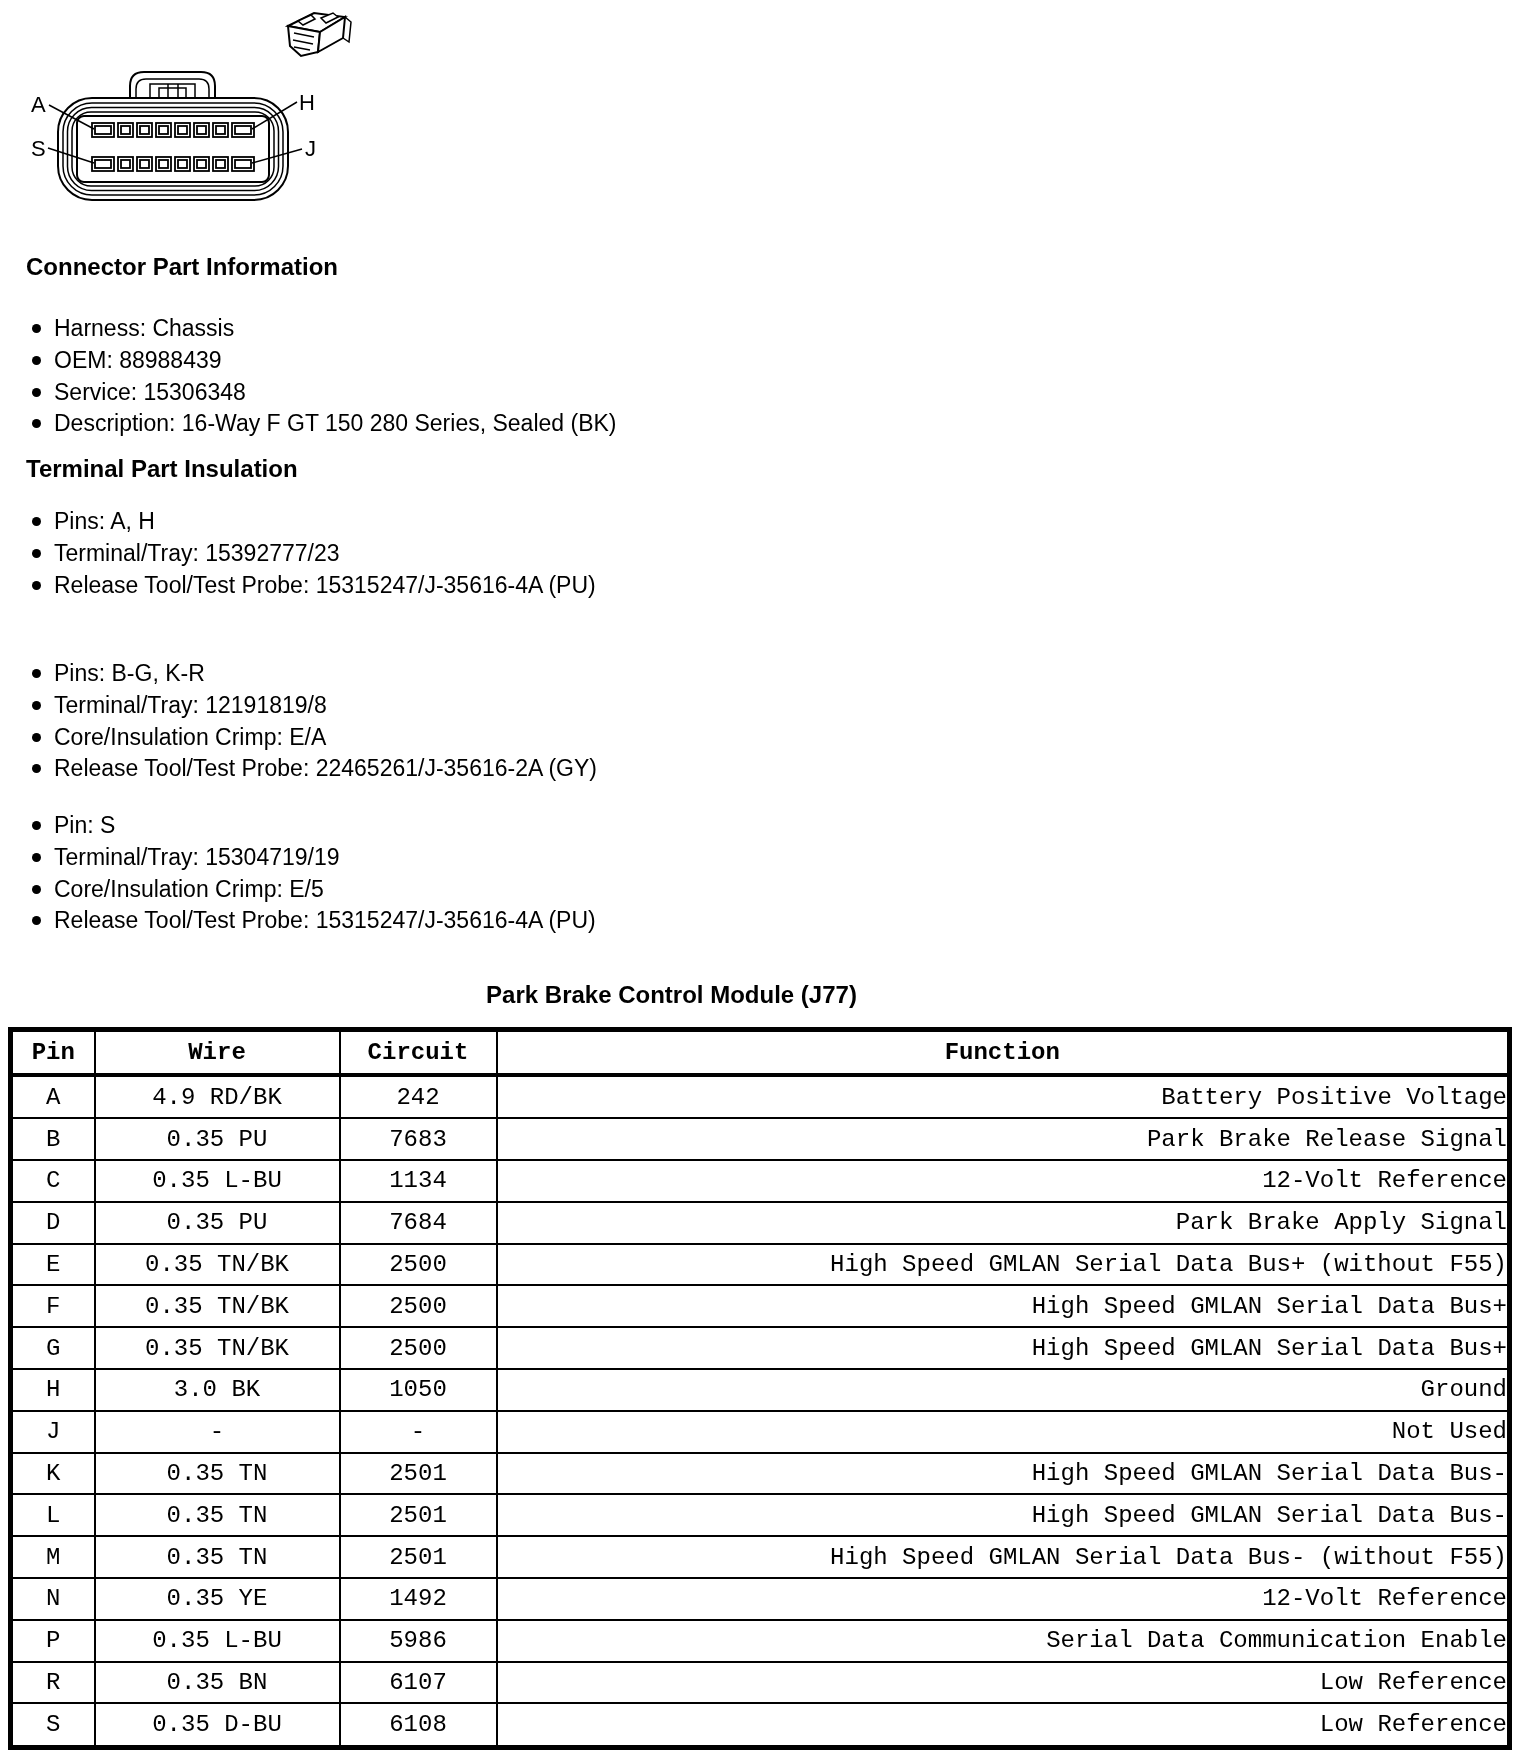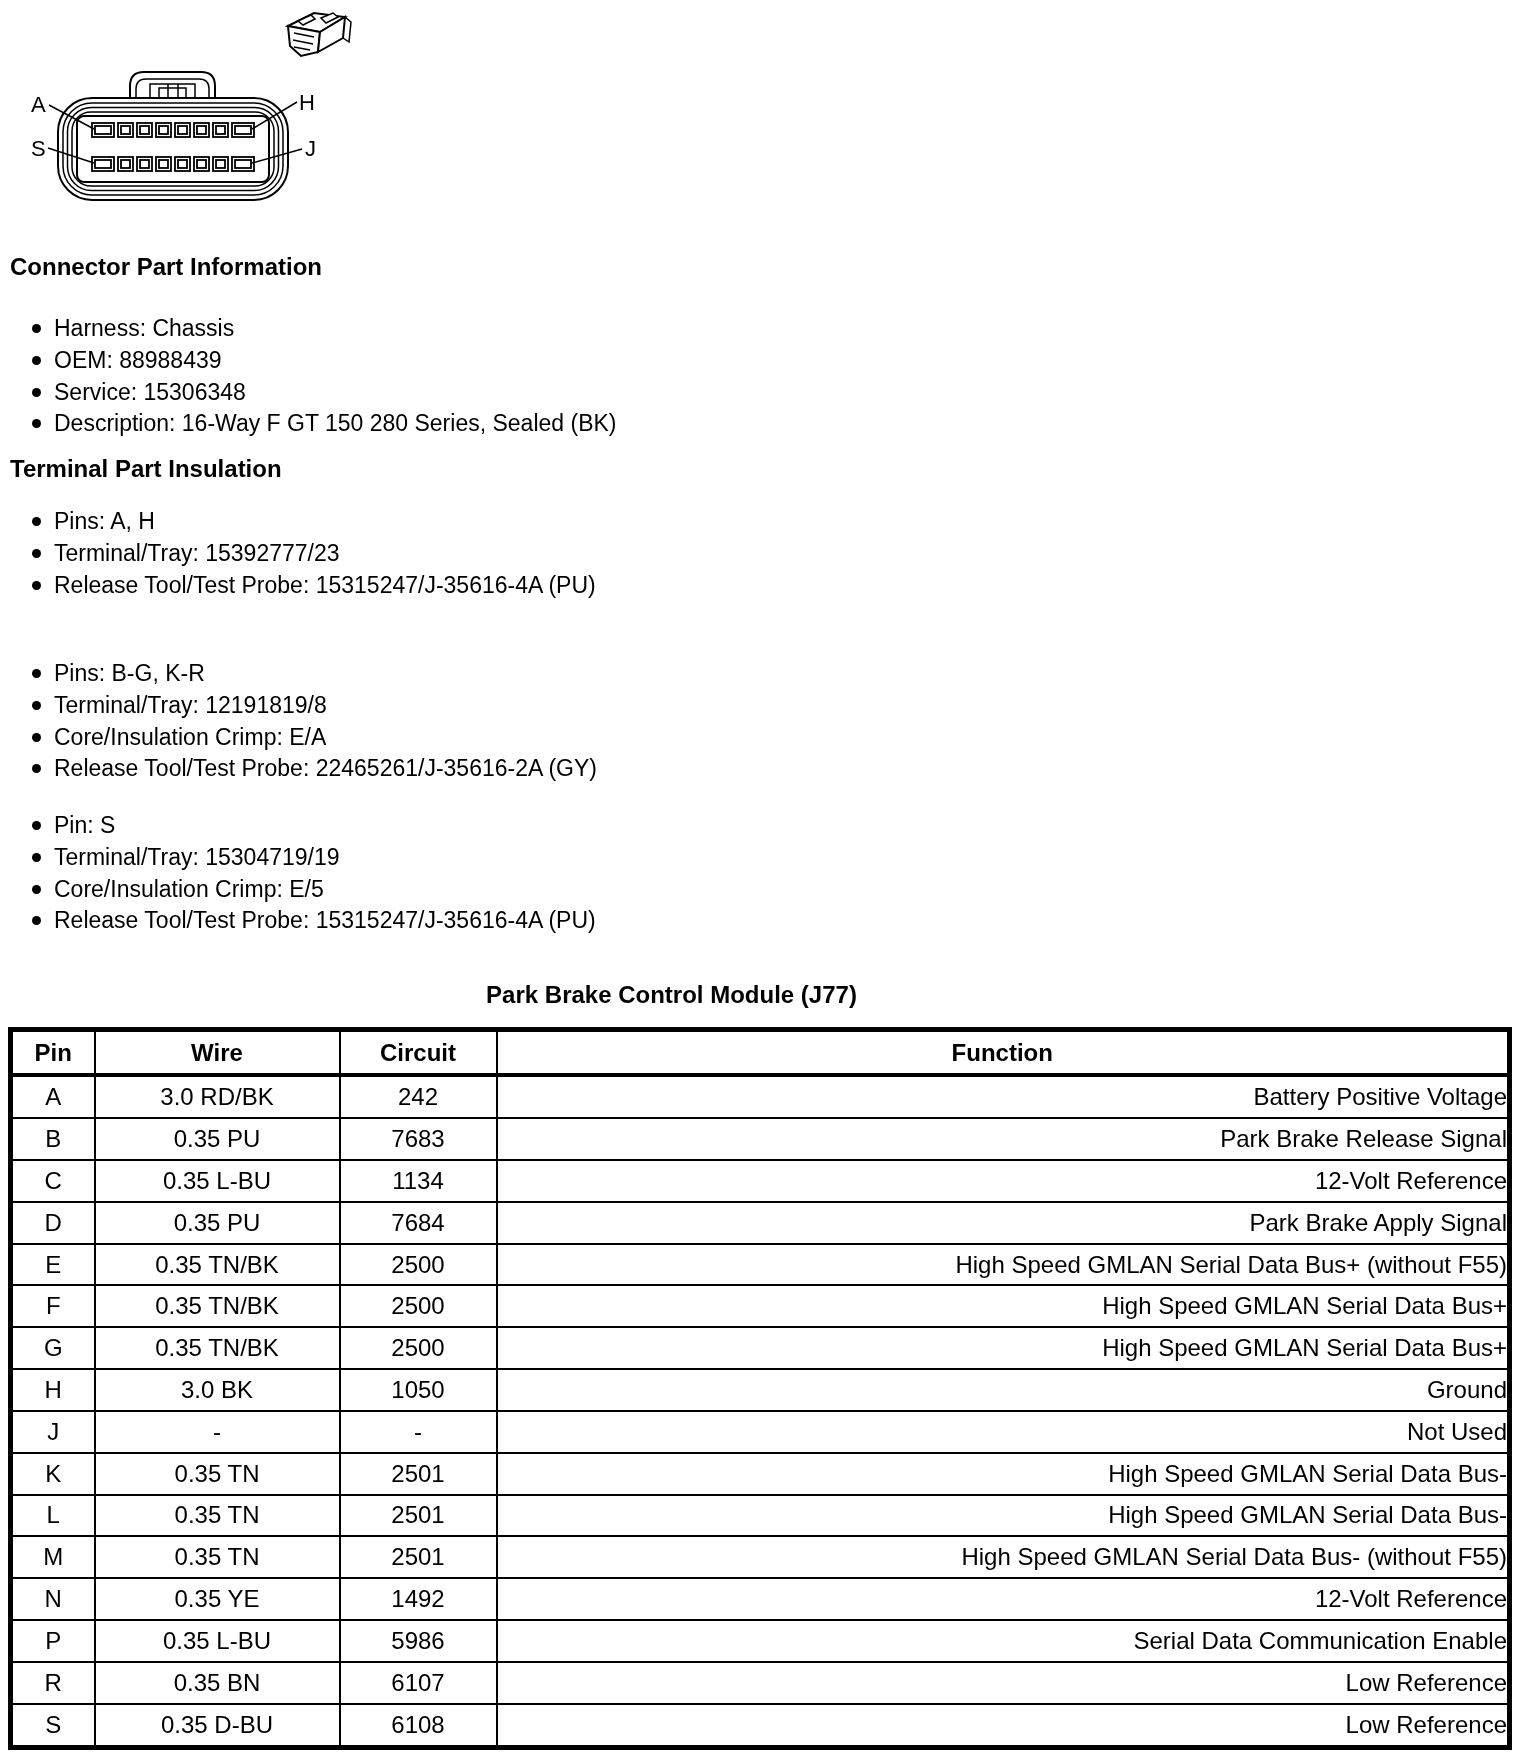--- a/index.html
+++ b/index.html
@@ -1,21 +1,21 @@
 <!DOCTYPE html>
 <html><head>
 <meta charset="utf-8">
 <style>
   html,body { margin:0; padding:0; background:#ffffff; }
   body { width:1520px; height:1756px; position:relative;
          font-family:"Liberation Sans", sans-serif; color:#000; }
 
   .diagram-svg { position:absolute; left:18px; top:0px; }
 
-  .section-heading { position:absolute; left:10px; font-weight:bold; font-size:24px;
+  .section-heading { position:absolute; left:26px; font-weight:bold; font-size:24px;
                      letter-spacing:0px; white-space:nowrap; }
   #connector-heading { top:253px; }
   #terminal-heading  { top:455px; }
 
   ul.bullets { position:absolute; left:0; margin:0; padding:0; list-style:none;
                font-size:23px; }
   ul.bullets li { position:relative; height:31.7px; display:flex; align-items:center;
                   padding-left:54px; white-space:nowrap; }
   .bullet { position:absolute; left:32px; top:50%; margin-top:-4.5px;
             width:9px; height:9px; border-radius:50%; background:#000; }
@@ -23,21 +23,21 @@
   #connector-list   { top:313px; }
   #terminal-group-1 { top:506px; }
   #terminal-group-2 { top:658px; }
   #terminal-group-3 { top:810px; }
 
   .table-title { position:absolute; top:981px; left:0; width:1343px;
                  text-align:center; font-weight:bold; font-size:24px; }
 
   table.pinout { position:absolute; left:8px; top:1027px; width:1504px; height:723px;
                  border-collapse:collapse; table-layout:fixed; font-size:24px; }
-  table.pinout { border:5px solid #000; }
+  table.pinout { border:5px solid #000;font-family:Liberation Mono, monospace; }
   table.pinout th, table.pinout td { border:2px solid #000; padding:0;
                  text-align:center; overflow:hidden; white-space:nowrap; }
   table.pinout thead th { border-bottom:4px solid #000; font-weight:bold; height:41px; }
   table.pinout td.c3 { text-align:right; padding-left:10px; }
 </style>
 </head>
 <body>
 
 <svg class="diagram-svg" width="345" height="215" viewBox="0 0 345 215" fill="none" stroke="#000" stroke-width="2">
 
@@ -210,21 +210,21 @@
     <tr>
       <th class="c0">Pin</th>
       <th class="c1">Wire</th>
       <th class="c2">Circuit</th>
       <th class="c3" style="text-align:center">Function</th>
     </tr>
   </thead>
   <tbody>
       <tr>
         <td class="c0">A</td>
-        <td class="c1">3.0 RD/BK</td>
+        <td class="c1">4.9 RD/BK</td>
         <td class="c2">242</td>
         <td class="c3">Battery Positive Voltage</td>
       </tr>
       <tr>
         <td class="c0">B</td>
         <td class="c1">0.35 PU</td>
         <td class="c2">7683</td>
         <td class="c3">Park Brake Release Signal</td>
       </tr>
       <tr>

